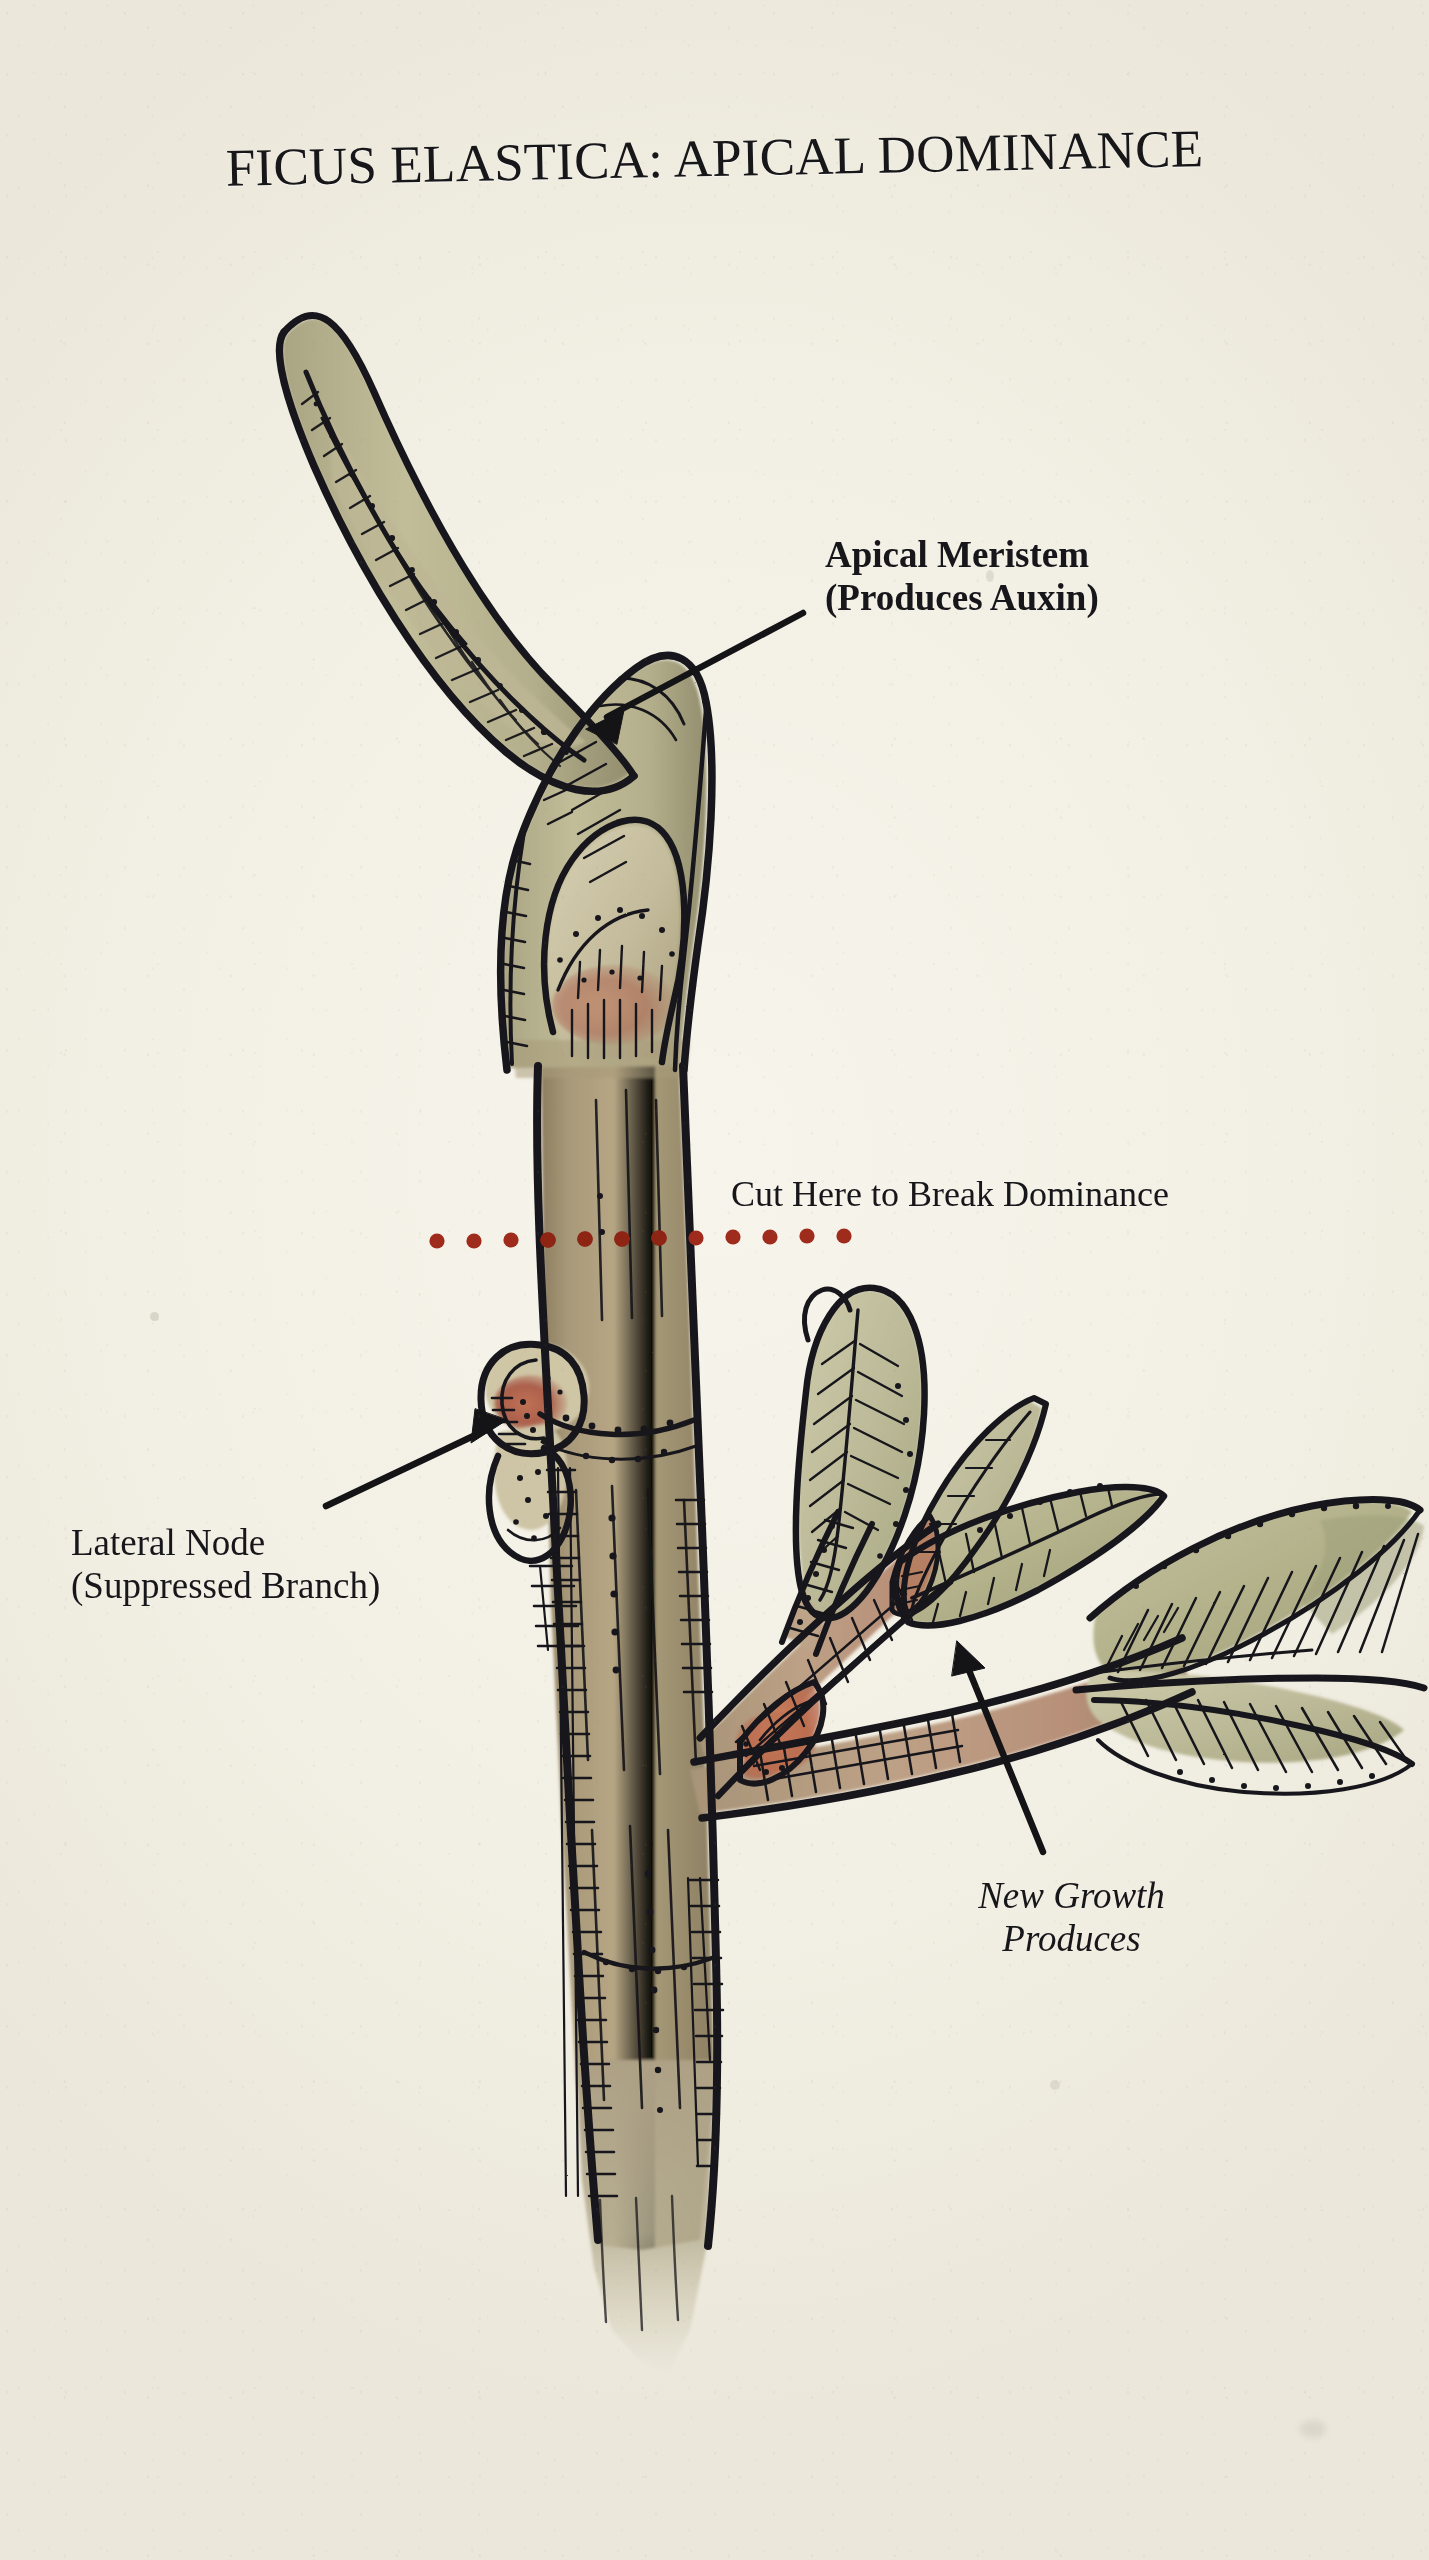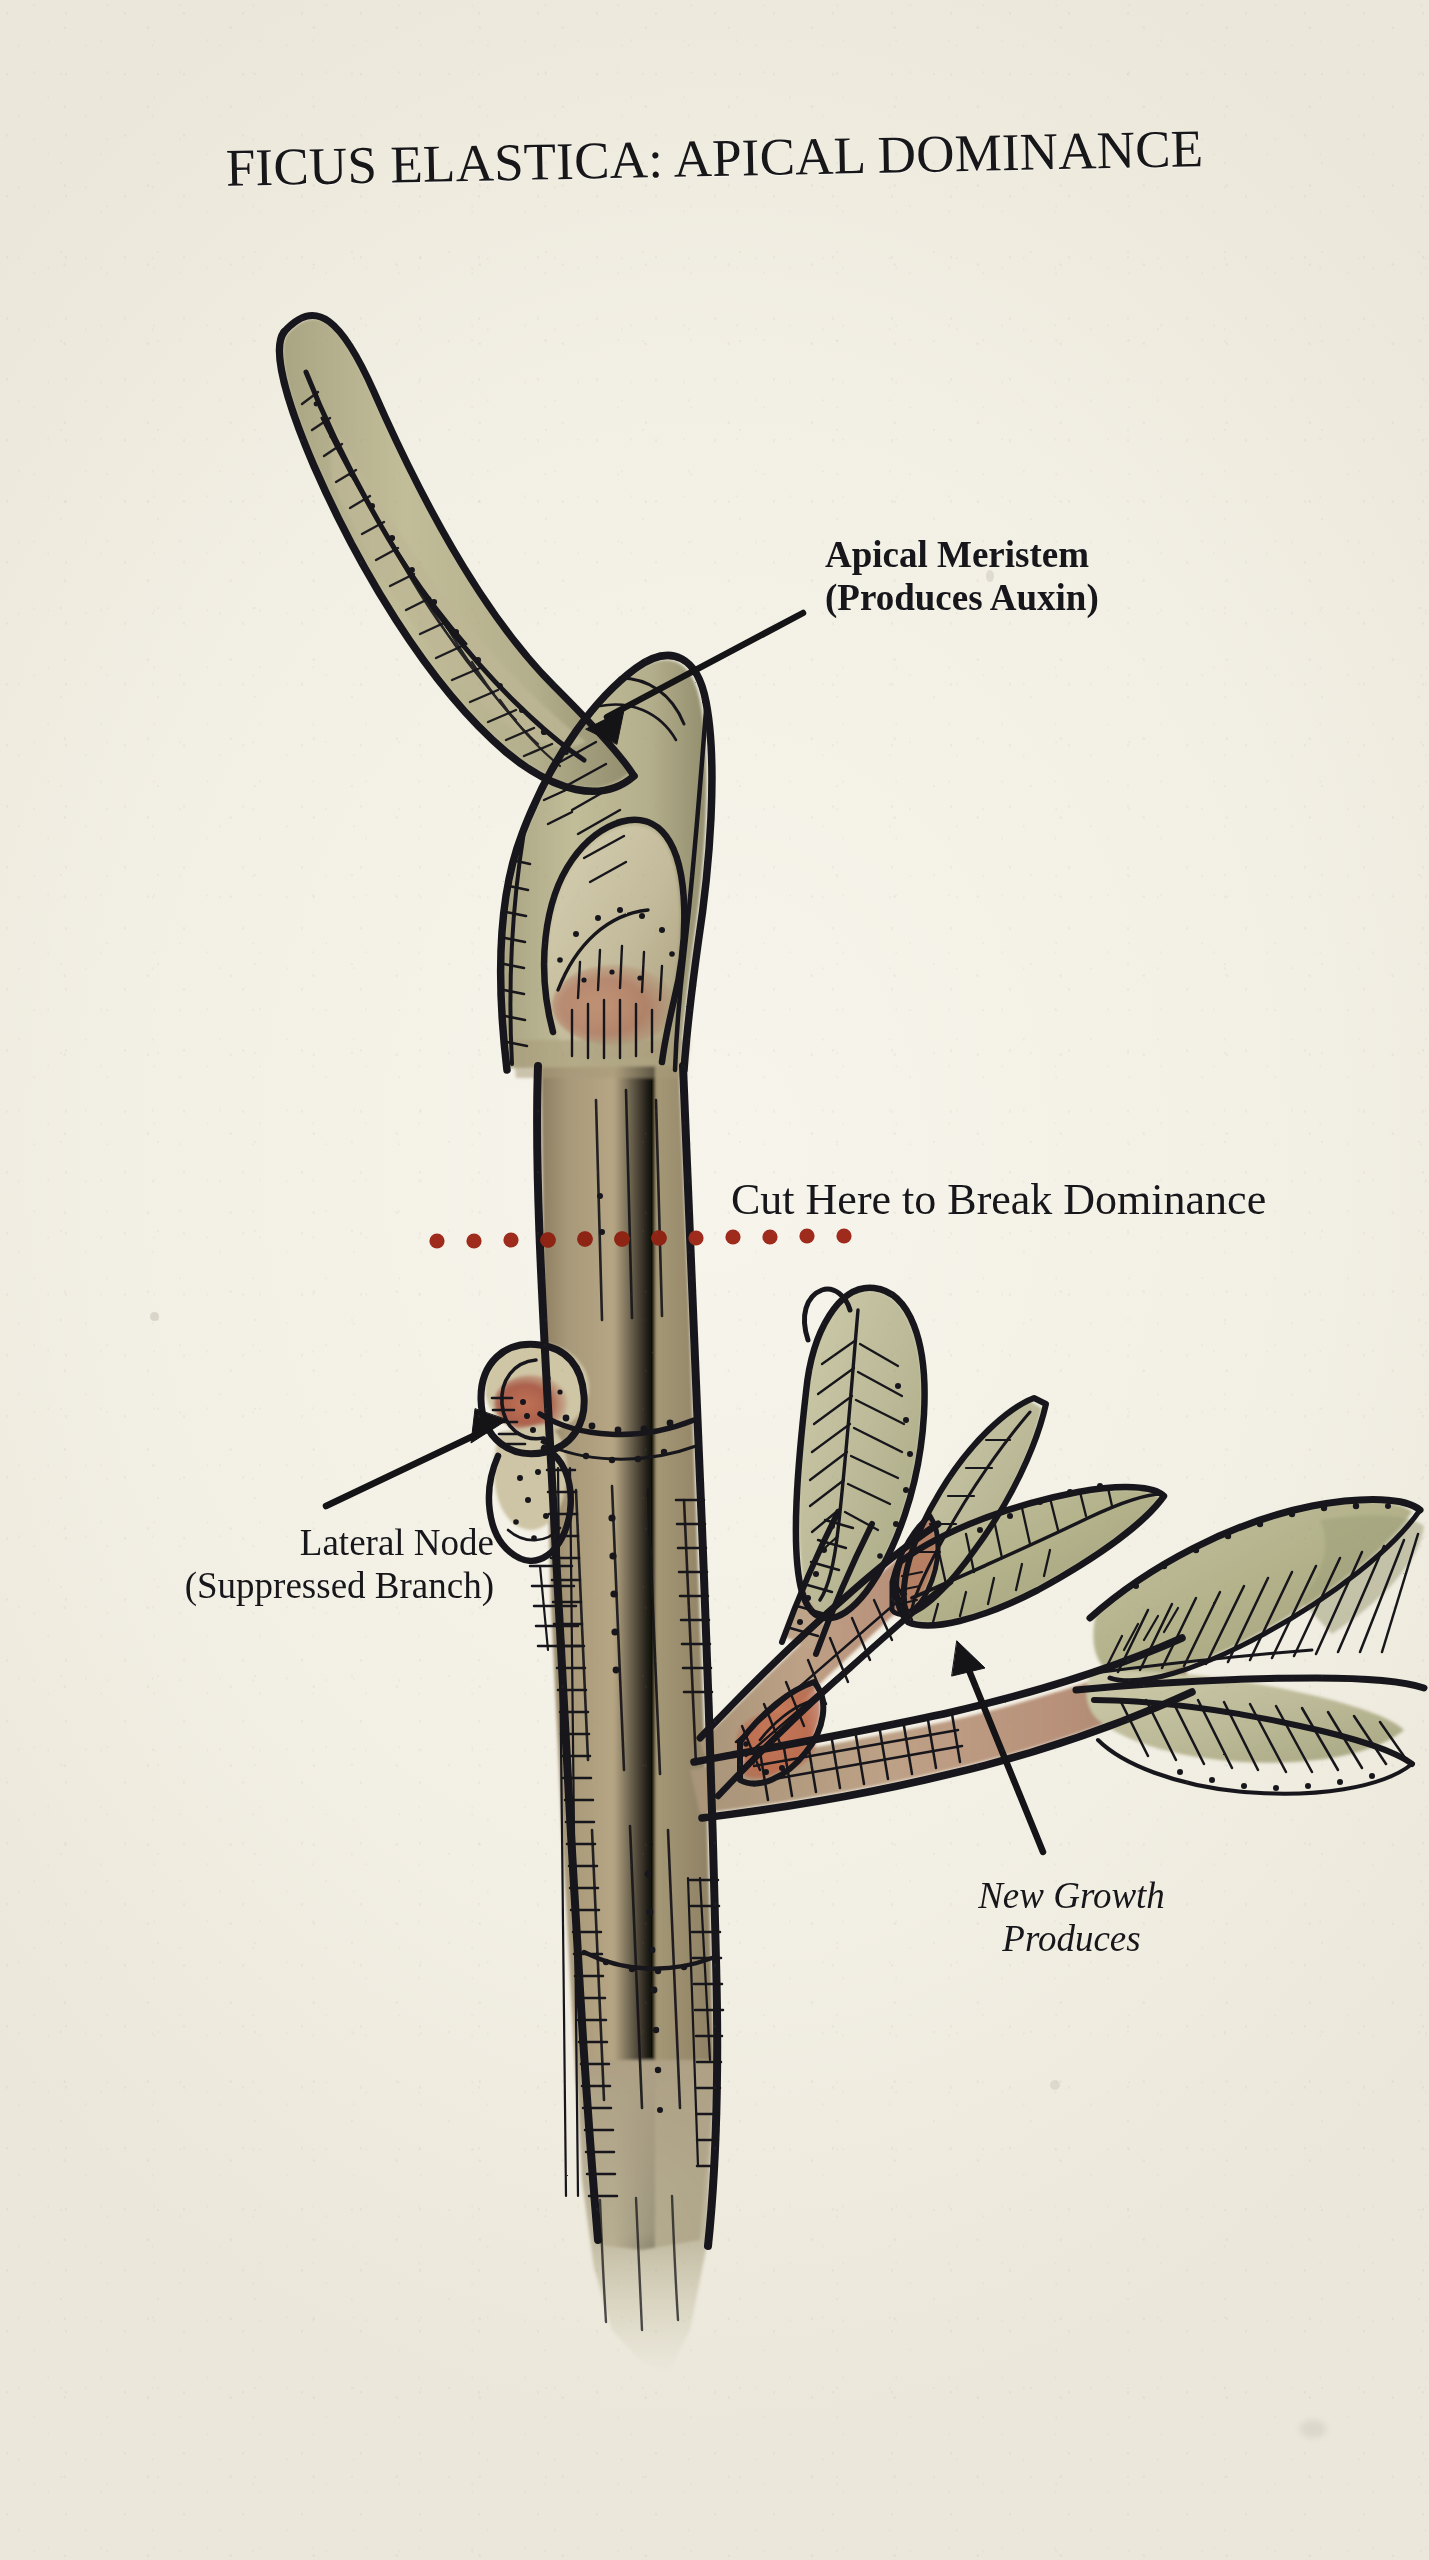--- a/index.html
+++ b/index.html
@@ -60,22 +60,22 @@
   .label {
     position: absolute;
     font-size: 37px;
     line-height: 1.16;
     color: #17161a;
     white-space: nowrap;
   }
   .label .ln { display: block; }
 
   #lbl-apical   { left: 825px; top: 534px; font-weight: bold; }
-  #lbl-cut      { left: 731px; top: 1174px; font-size: 44px; }
-  #lbl-lateral  { left: 59px;  top: 1522px; text-align: right; width: 435px; }
+  #lbl-cut      { left: 731px; top: 1174px; font-size: 36px; }
+  #lbl-lateral  { left: 71px;  top: 1522px; text-align: left; width: 435px; }
   #lbl-newgrowth{ left: 939px; top: 1875px; text-align: center; width: 265px; font-style: italic; }
 </style>
 </head>
 <body>
 
 <div id="page">
 
   <svg id="art" viewBox="0 0 1429 2560" width="1429" height="2560">
     <defs>
 

